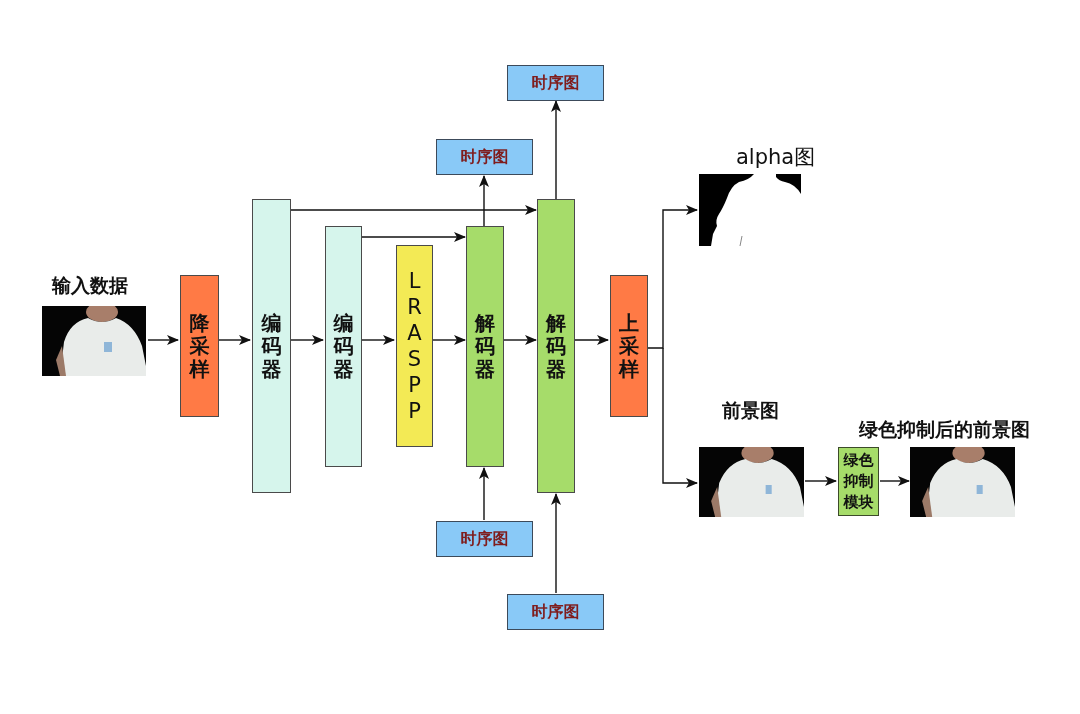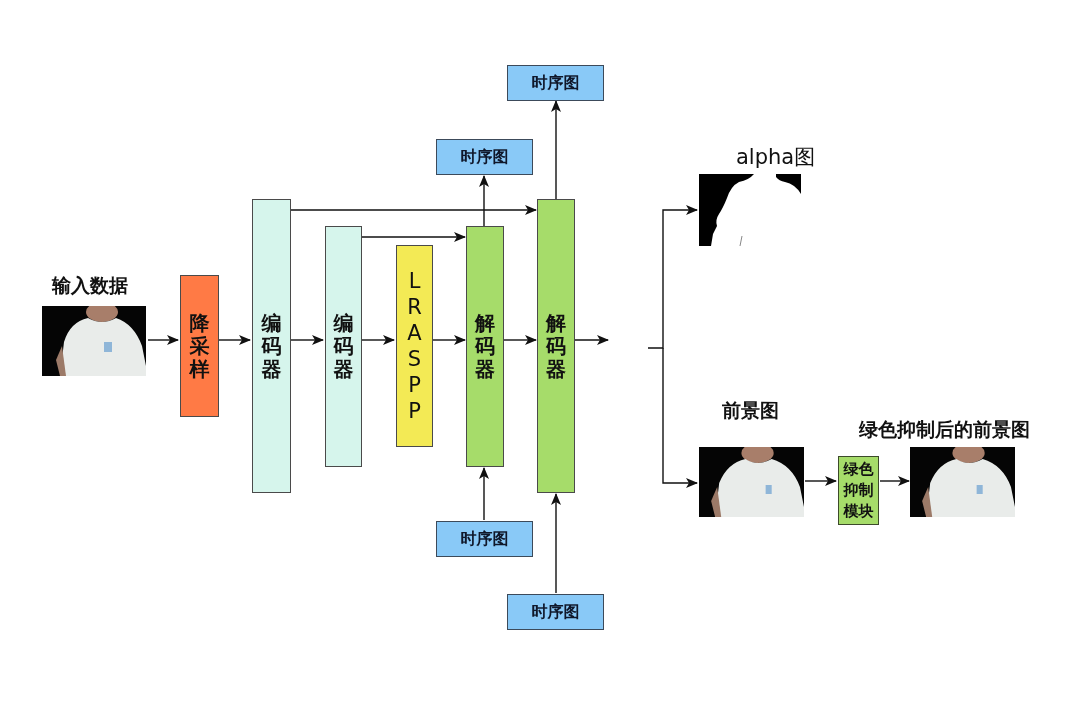--- a/index.html
+++ b/index.html
@@ -7,26 +7,26 @@
            font-family: "DejaVu Sans", "Liberation Sans", sans-serif; }
     #diagram { position: absolute; left: 0; top: 0; width: 1080px; height: 714px; }
     .box { position: absolute; box-sizing: border-box; border: 1.5px solid #4a4a4a;
            display: flex; align-items: center; justify-content: center; }
     .vtext { font-weight: bold; font-size: 20px; line-height: 23px; color: #111;
              text-align: center; width: 1em; word-break: break-all; white-space: normal; }
     .vtext.latin { font-size: 21px; line-height: 26px; font-weight: normal; }
     .label { position: absolute; font-weight: bold; font-size: 19px; color: #111; white-space: nowrap; }
     .tbox { position: absolute; box-sizing: border-box; border: 1.5px solid #3c4a5a; background: #89c9f7;
             display: flex; align-items: center; justify-content: center;
-            font-weight: bold; font-size: 16px; color: #0f172a; }
+            font-weight: bold; font-size: 16px; color: #7f1d1d; }
     .photo { position: absolute; overflow: hidden; background: #000; }
     .photo svg { width: 100%; height: 100%; display: block; }
     .gs-box { position: absolute; box-sizing: border-box; border: 1.5px solid #3c4a2a; background: #a6dc6a;
               display: flex; align-items: center; justify-content: center;
-              font-weight: bold; font-size: 15px; line-height: 21px; color: #111; text-align: center; margin-top: 9px; }
+              font-weight: bold; font-size: 15px; line-height: 21px; color: #111; text-align: center; }
   </style>
 </head>
 <body>
 
 <div id="diagram">
 
   <svg width="1080" height="714" style="position:absolute;left:0;top:0;">
     <defs>
       <marker id="ah" viewBox="0 0 12 10" refX="11" refY="5" markerWidth="12" markerHeight="10" orient="auto" markerUnits="userSpaceOnUse">
         <path d="M0,0 L12,5 L0,10 L3,5 Z" fill="#111"></path>
@@ -83,20 +83,23 @@
     <span class="vtext latin">LRASPP</span>
   </div>
 
   <div class="box" style="left:466px;top:226px;width:38px;height:241px;background:#a6dc6a;">
     <span class="vtext">解码器</span>
   </div>
   <div class="box" style="left:537px;top:199px;width:38px;height:294px;background:#a6dc6a;">
     <span class="vtext">解码器</span>
   </div>
 
+  <div class="box" style="left:610px;top:275px;width:38px;height:142px;background:#ff7a45;">
+    <span class="vtext">上采样</span>
+  </div>
 
   <div class="tbox" style="left:507px;top:65px;width:97px;height:36px;">时序图</div>
   <div class="tbox" style="left:436px;top:139px;width:97px;height:36px;">时序图</div>
   <div class="tbox" style="left:436px;top:521px;width:97px;height:36px;">时序图</div>
   <div class="tbox" style="left:507px;top:594px;width:97px;height:36px;">时序图</div>
 
   <div class="label" style="left:712px;top:143px;font-weight:normal;font-size:21px;margin-left:24px;">alpha图</div>
   <div class="photo" style="left:699px;top:174px;width:102px;height:72px;background:#fff;">
     <svg viewBox="0 0 102 72" preserveAspectRatio="none">
       <rect width="102" height="72" fill="#ffffff"></rect>

